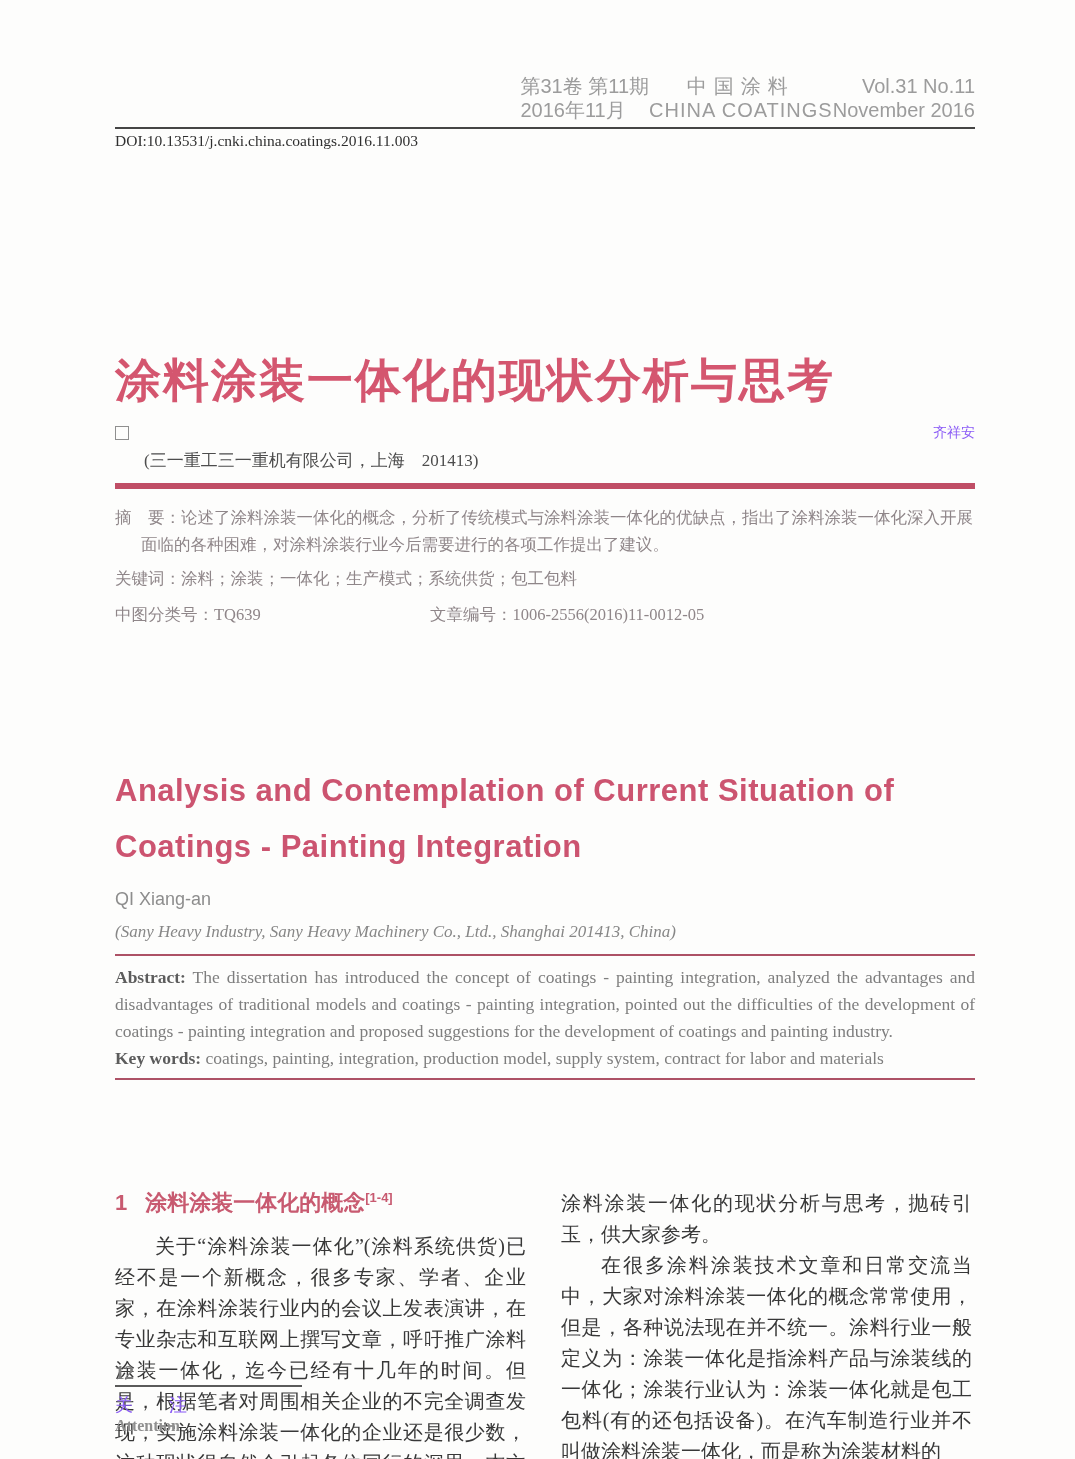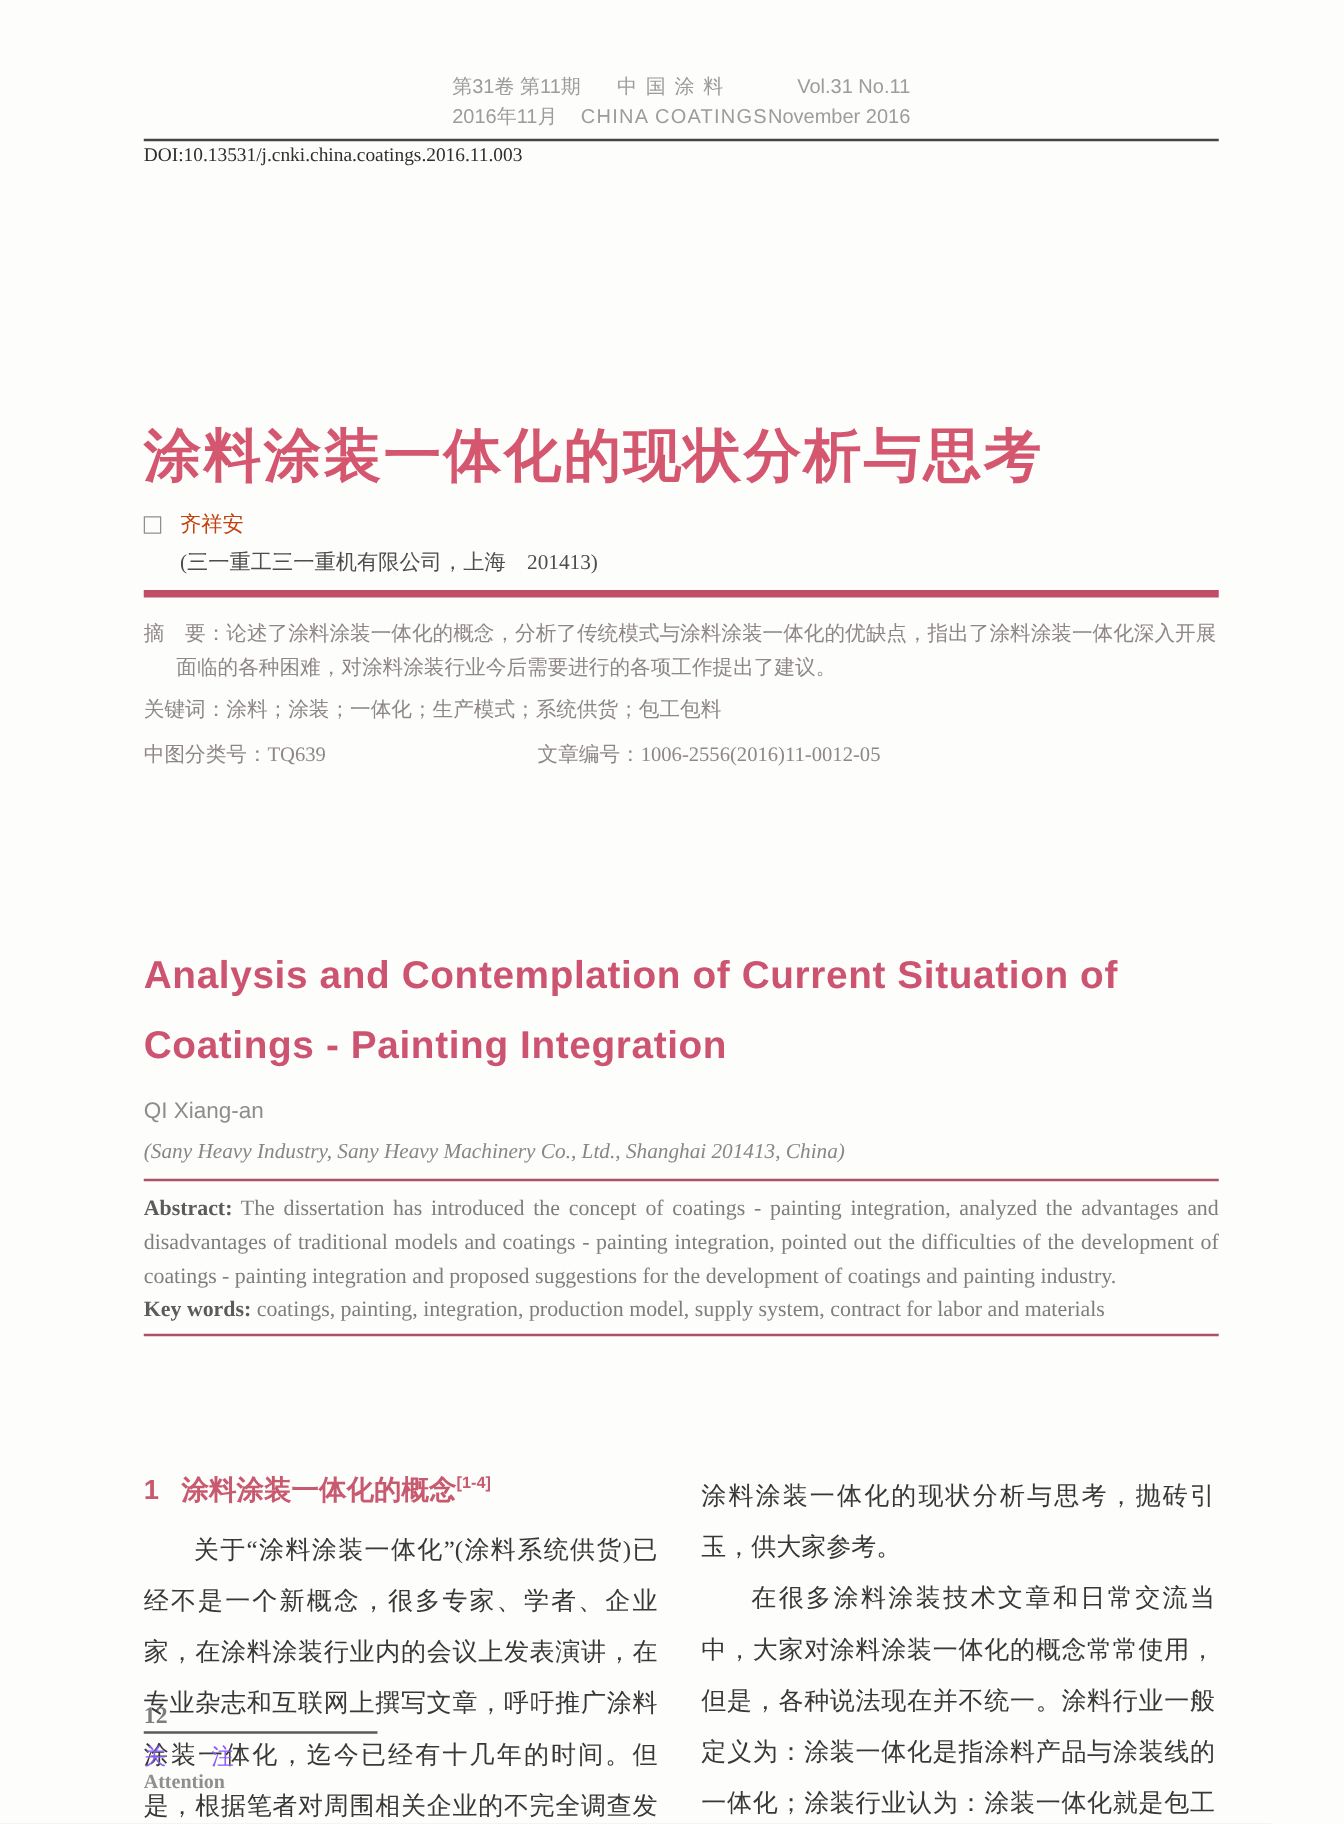--- a/index.html
+++ b/index.html
@@ -10,44 +10,44 @@
     background:#fdfdfc;
     font-family:"Liberation Serif","DejaVu Serif",serif;
     color:#3c3c3c;
     overflow:hidden;
     box-sizing:border-box;
   }
   .inner { margin:0 100px 0 115px; }
 
   
   .journal-header {
-    display:flex; justify-content:center; align-items:flex-end;
-    padding-top:20px; padding-bottom:5px;
+    display:flex; justify-content:flex-end; align-items:flex-end;
+    padding-top:36px; padding-bottom:5px;
     border-bottom:2px solid #454545;
     font-family:"Liberation Sans","DejaVu Sans",sans-serif;
-    font-size:16px; line-height:24px; color:#9c9c9c;
+    font-size:20px; line-height:24px; color:#9c9c9c;
   }
   .jh-left { text-align:left; }
   .jh-center { text-align:center; }
   .jh-center .cn { letter-spacing:7px;margin-top:38px; }
   .jh-center .en { letter-spacing:1px; }
   .jh-right { text-align:right; }
   .doi-line {
     margin-top:3px; font-size:15.5px; color:#2f2f2f;
     font-family:"Liberation Serif","DejaVu Serif",serif;
   }
 
   
   .title-cn {
     margin-top:200px;
     font-family:"Liberation Sans","DejaVu Sans",sans-serif;
     font-weight:bold; font-size:46px; letter-spacing:2px;
     color:#d4566f;
   }
-  .author-row { margin-top:12px; font-size:17px; color:#c2410c; display:flex; align-items:center; }
+  .author-row { margin-top:12px; font-size:14px; color:#8b5cf6; display:flex; align-items:center;justify-content:space-between; }
   .author-square {
     display:inline-block; width:12px; height:12px;
     border:1.5px solid #8f8f8f; margin-right:15px; background:transparent;
   }
   .affiliation-cn { margin-top:7px; padding-left:29px; font-size:17px; color:#4d4d4d; }
   .rule-thick { height:6px; background:#c04e66; margin-top:11px; }
 
   
   .abstract-cn {
     margin-top:15px; font-size:16.5px; line-height:27px; color:#8f8689;
@@ -86,21 +86,21 @@
   .body-cols { margin-top:108px; display:flex; }
   .col { width:411px; }
   .col.left { margin-right:35px; }
   .section-heading {
     font-family:"Liberation Sans","DejaVu Sans",sans-serif;
     font-weight:bold; font-size:22px; color:#c85a70; margin-bottom:13px;
   }
   .section-heading .num { margin-right:18px; }
   .section-heading sup { font-size:13px; font-weight:bold; }
   .body-p {
-    margin:0; font-size:20px; line-height:41px;
+    margin:0; font-size:20px; line-height:31px;
     text-align:justify; color:#383838;
   }
   .body-p.indent { text-indent:2em; }
 
   
   .page-footer { position:absolute; left:115px; top:1362px; width:400px; }
   .page-num { font-size:19px; font-weight:bold; color:#7d7d7d; }
   .footer-sep { width:187px; border-top:2px solid #5a5a5a; margin-top:1px; }
   .footer-col-cn { margin-top:6px; font-size:18px; letter-spacing:9px; color:#8b5cf6; }
   .footer-col-en { font-size:16px; font-weight:bold; color:#8f8f8f; }

